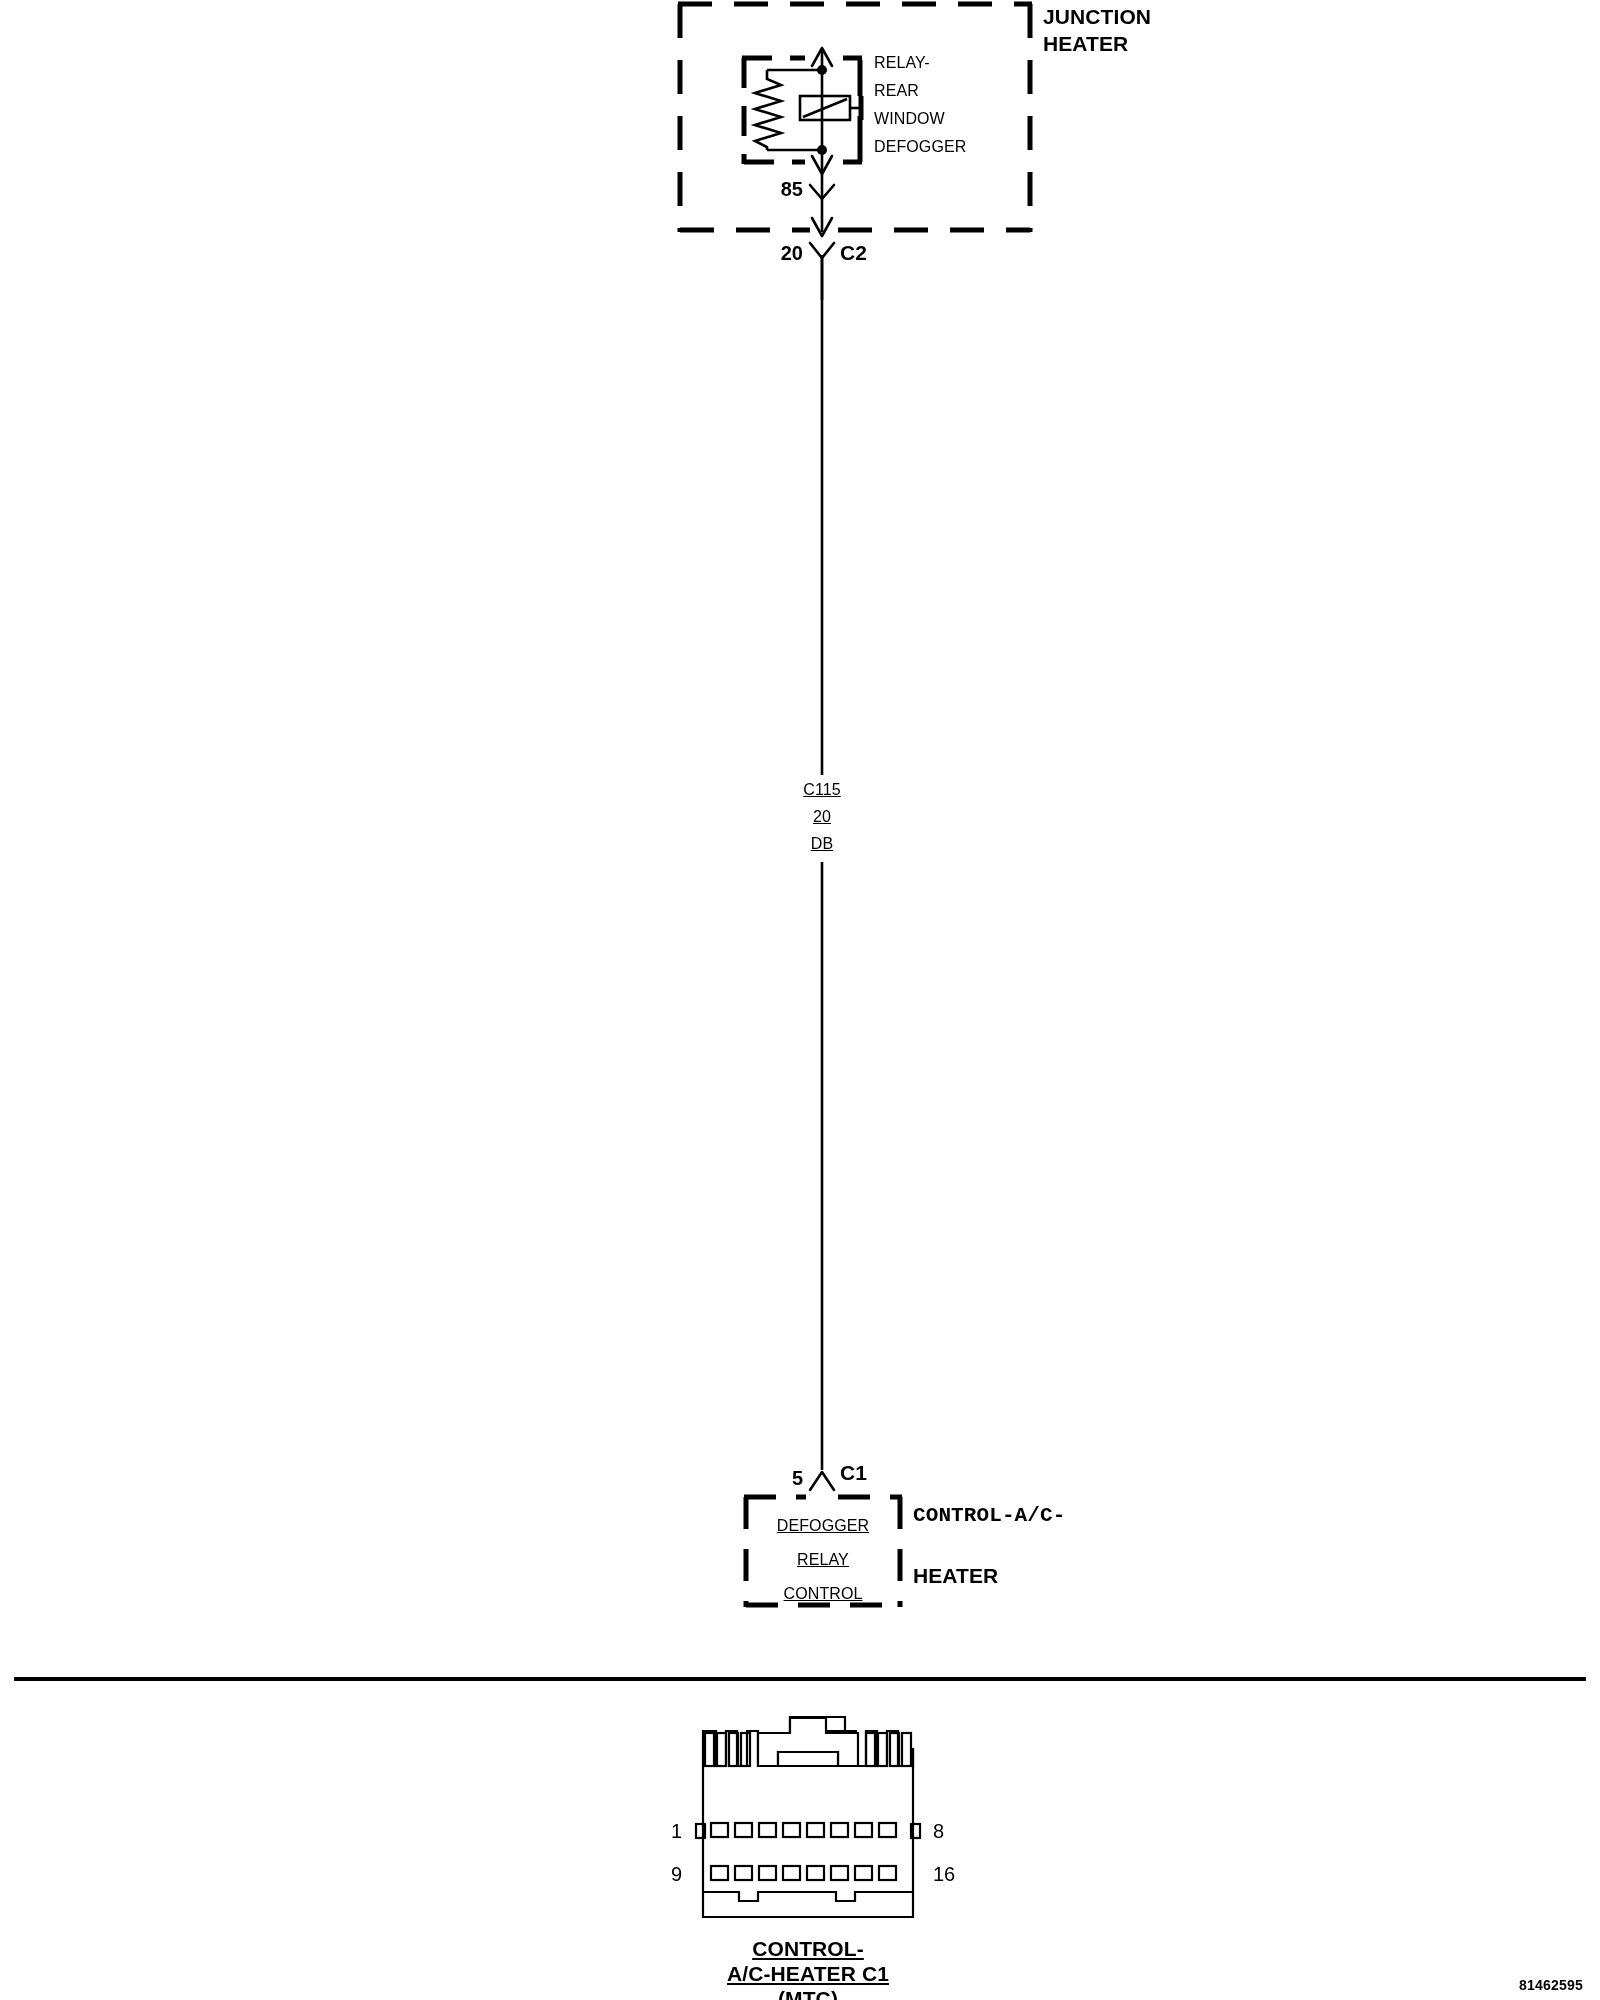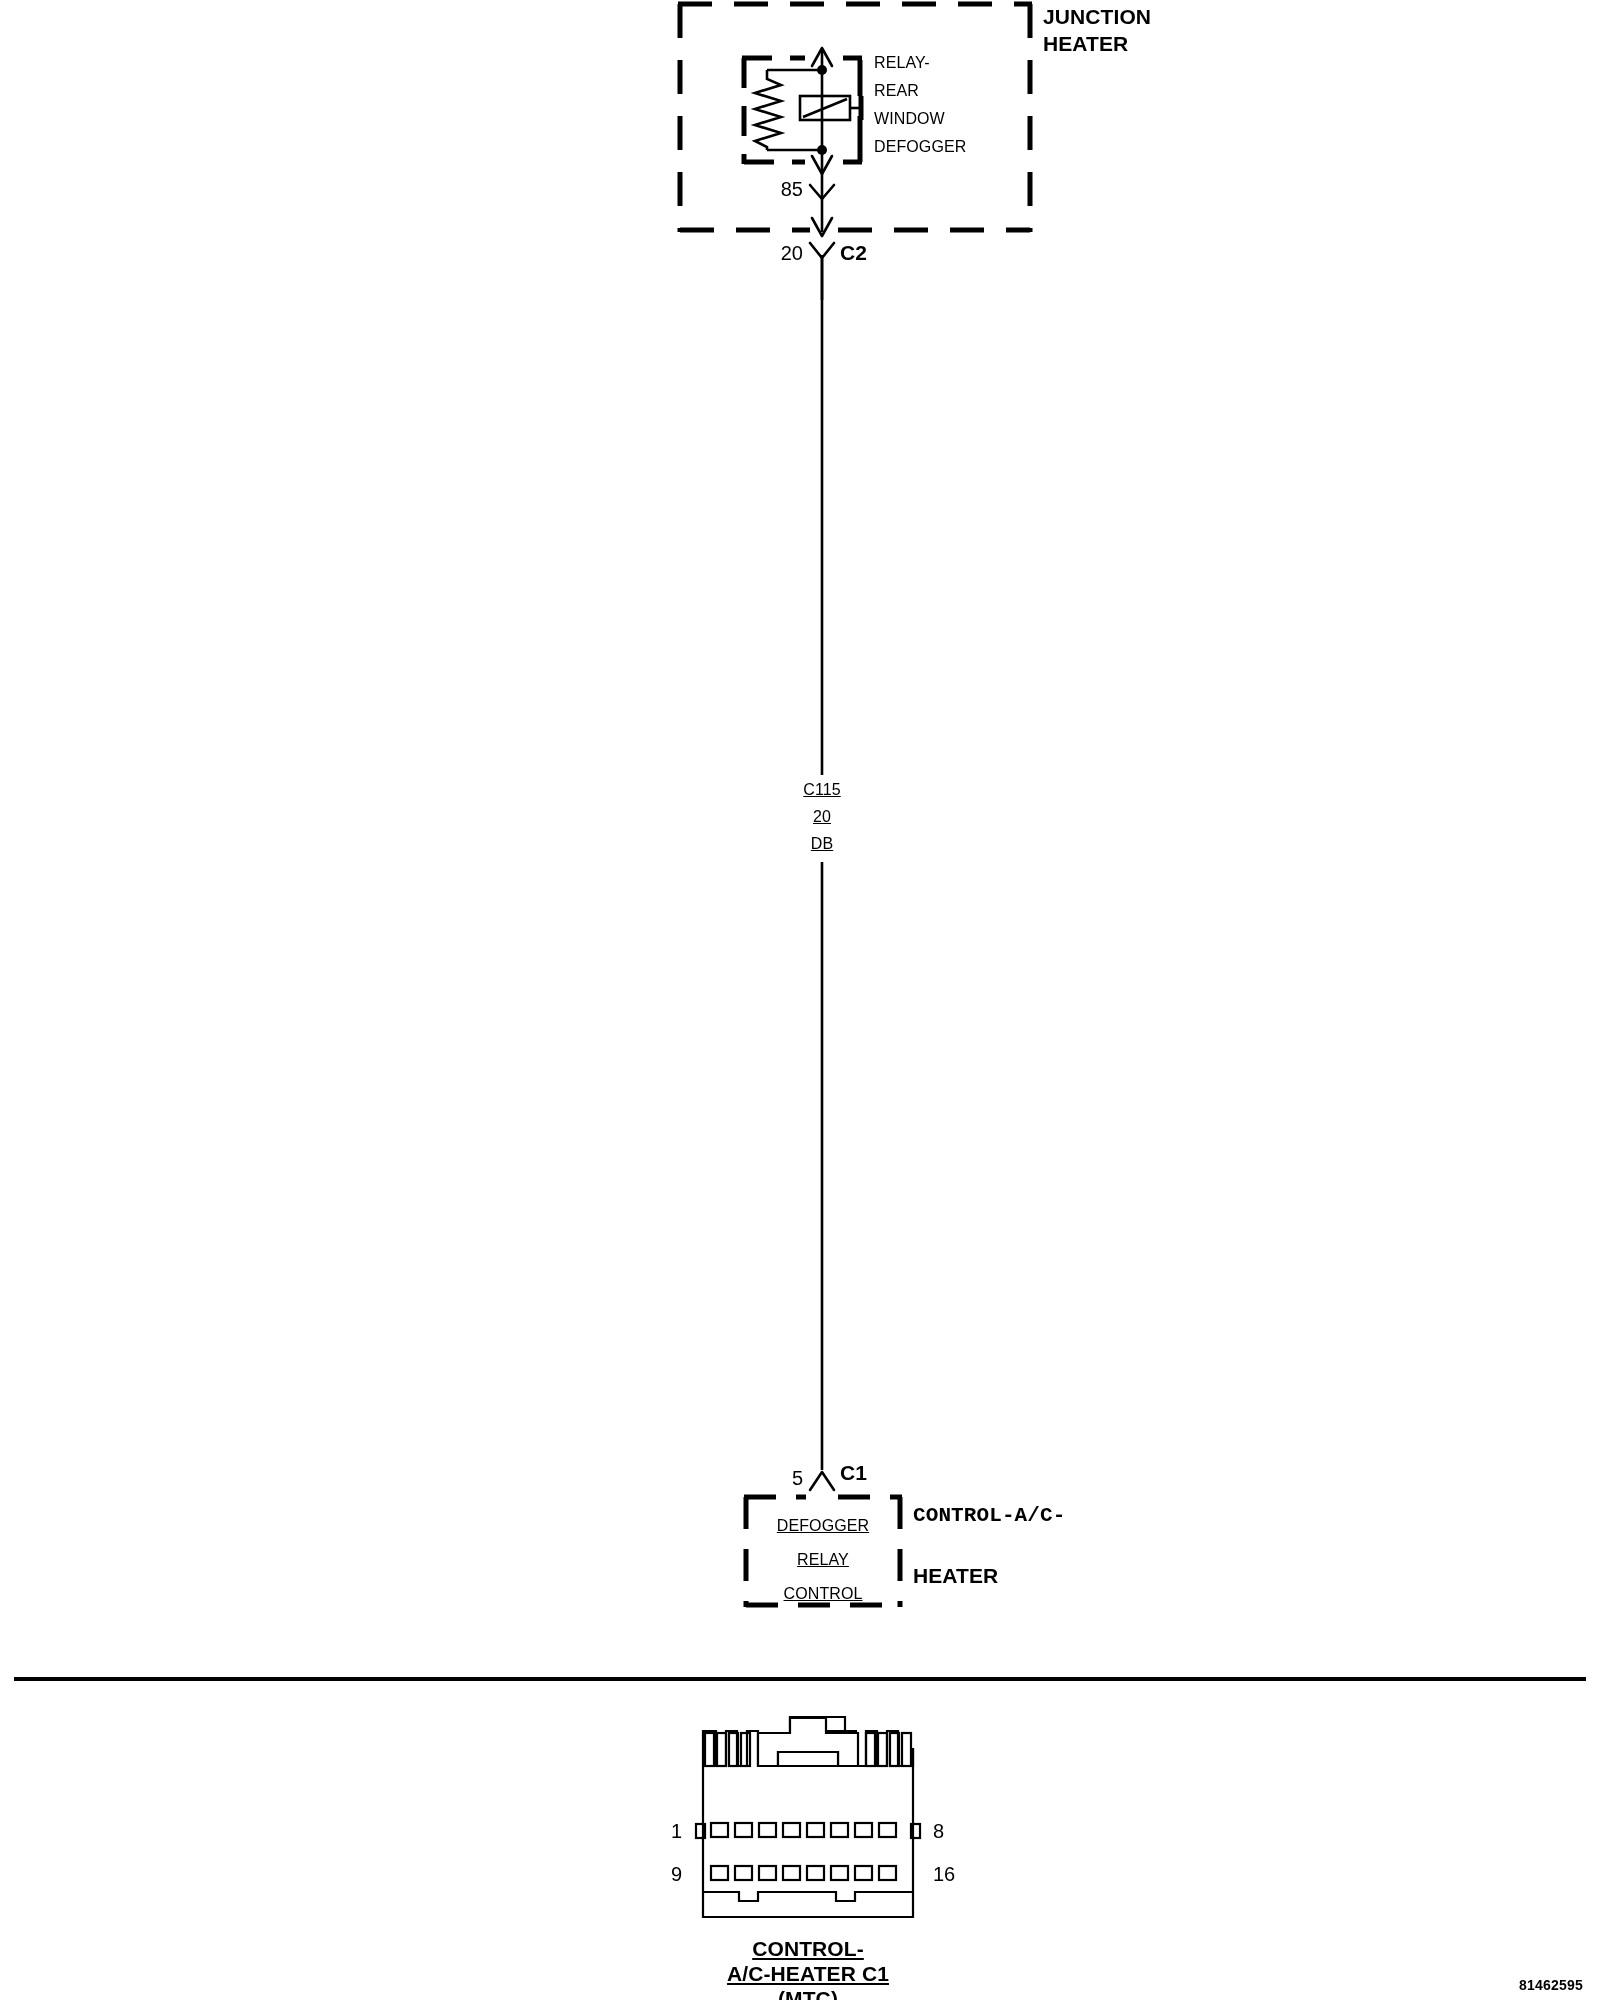--- a/index.html
+++ b/index.html
@@ -28,21 +28,21 @@
   }
   .txt {
     position: absolute;
     white-space: pre;
     line-height: 1.0;
     font-family: "Liberation Sans", sans-serif;
     text-align: right;
   }
   .t-reg   { font-size: 16px; font-weight: 400; letter-spacing: 0.1px; }
   .t-bold  { font-size: 21px; font-weight: 700; letter-spacing: 0.1px; }
-  .t-small { font-size: 20px; font-weight: 400; }
+  .t-small { font-size: 20px; font-weight: 700; }
   .t-pin   { font-size: 20px; font-weight: 400; }
   .t-docnum{ font-size: 14px; font-weight: 700; letter-spacing: 0.2px; padding-left: 20px; }
   .anchor-mid { transform: translateX(-50%); text-decoration: underline; }
   .anchor-end { transform: translateX(-100%); }
 </style>
 </head>
 <body>
 
 <div id="page">
 

